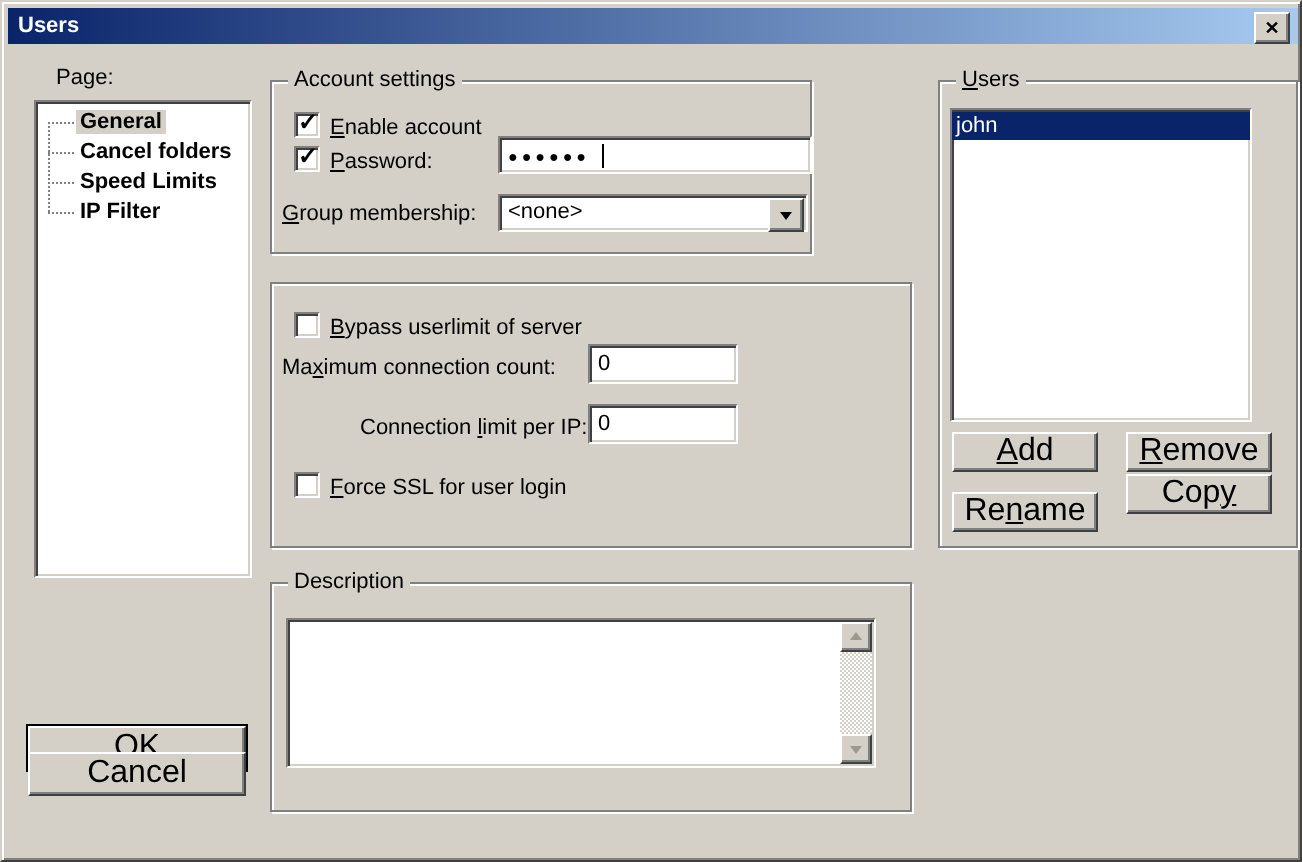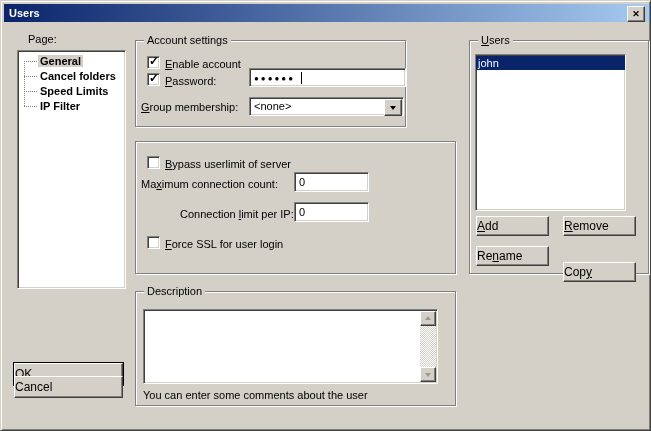--- a/index.html
+++ b/index.html
@@ -28,22 +28,22 @@
   .sunken{
     background:#FFFFFF;border:1px solid;border-color:#808080 #FFFFFF #FFFFFF #808080;
     box-shadow:inset 1px 1px 0 #404040, inset -1px -1px 0 #D4D0C8;
     box-sizing:border-box;position:absolute;
   }
   
   .btn{
     position:absolute;background:#D4D0C8;
     border:1px solid;border-color:#FFFFFF #404040 #404040 #FFFFFF;
     box-shadow:inset -1px -1px 0 #808080;
-    display:flex;align-items:center;
-    font-family:"Liberation Sans",sans-serif;font-size:12px;color:#000;
+    display:flex;align-items:center;justify-content:center;
+    font-family:"Liberation Sans",sans-serif;font-size:16px;color:#000;
     box-sizing:border-box;
   }
   .btn.default{box-shadow:0 0 0 1px #000000, inset -1px -1px 0 #808080;}
   
   .group{
     position:absolute;border:1px solid #808080;
     box-shadow:1px 1px 0 0 #FFFFFF, inset 1px 1px 0 0 #FFFFFF;
     box-sizing:border-box;
   }
   .group-title{
@@ -175,34 +175,33 @@
     <span style="position:absolute;left:4px;top:3px;"></span>
     <div class="sb">
       <div class="sb-btn top">
         <span class="arrow-up-gray"></span>
       </div>
       <div class="sb-btn bottom">
         <span class="arrow-down-gray"></span>
       </div>
     </div>
   </div>
-  <span class="label" style="left:142px;top:388px;">You can enter some comments about the user</span>
 
   <div class="group" style="left:468px;top:39px;width:180px;height:234px;">
     <span class="group-title"><u>U</u>sers</span>
   </div>
   <div class="sunken" style="left:474px;top:53px;width:151px;height:157px;padding-top:1px;">
     <div class="user-row" data-selected="true">john</div>
   </div>
   <div class="btn" style="left:475px;top:215px;width:73px;height:20px;">
     <span><u>A</u>dd</span>
   </div>
   <div class="btn" style="left:562px;top:215px;width:73px;height:20px;">
     <span><u>R</u>emove</span>
   </div>
   <div class="btn" style="left:475px;top:245px;width:73px;height:20px;">
     <span>Re<u>n</u>ame</span>
   </div>
-  <div class="btn" style="left:562px;top:261px;width:73px;height:20px;">
+  <div class="btn" style="left:562px;top:236px;width:73px;height:20px;">
     <span>Cop<u>y</u></span>
   </div>
 
 </div>
 
 </body></html>

